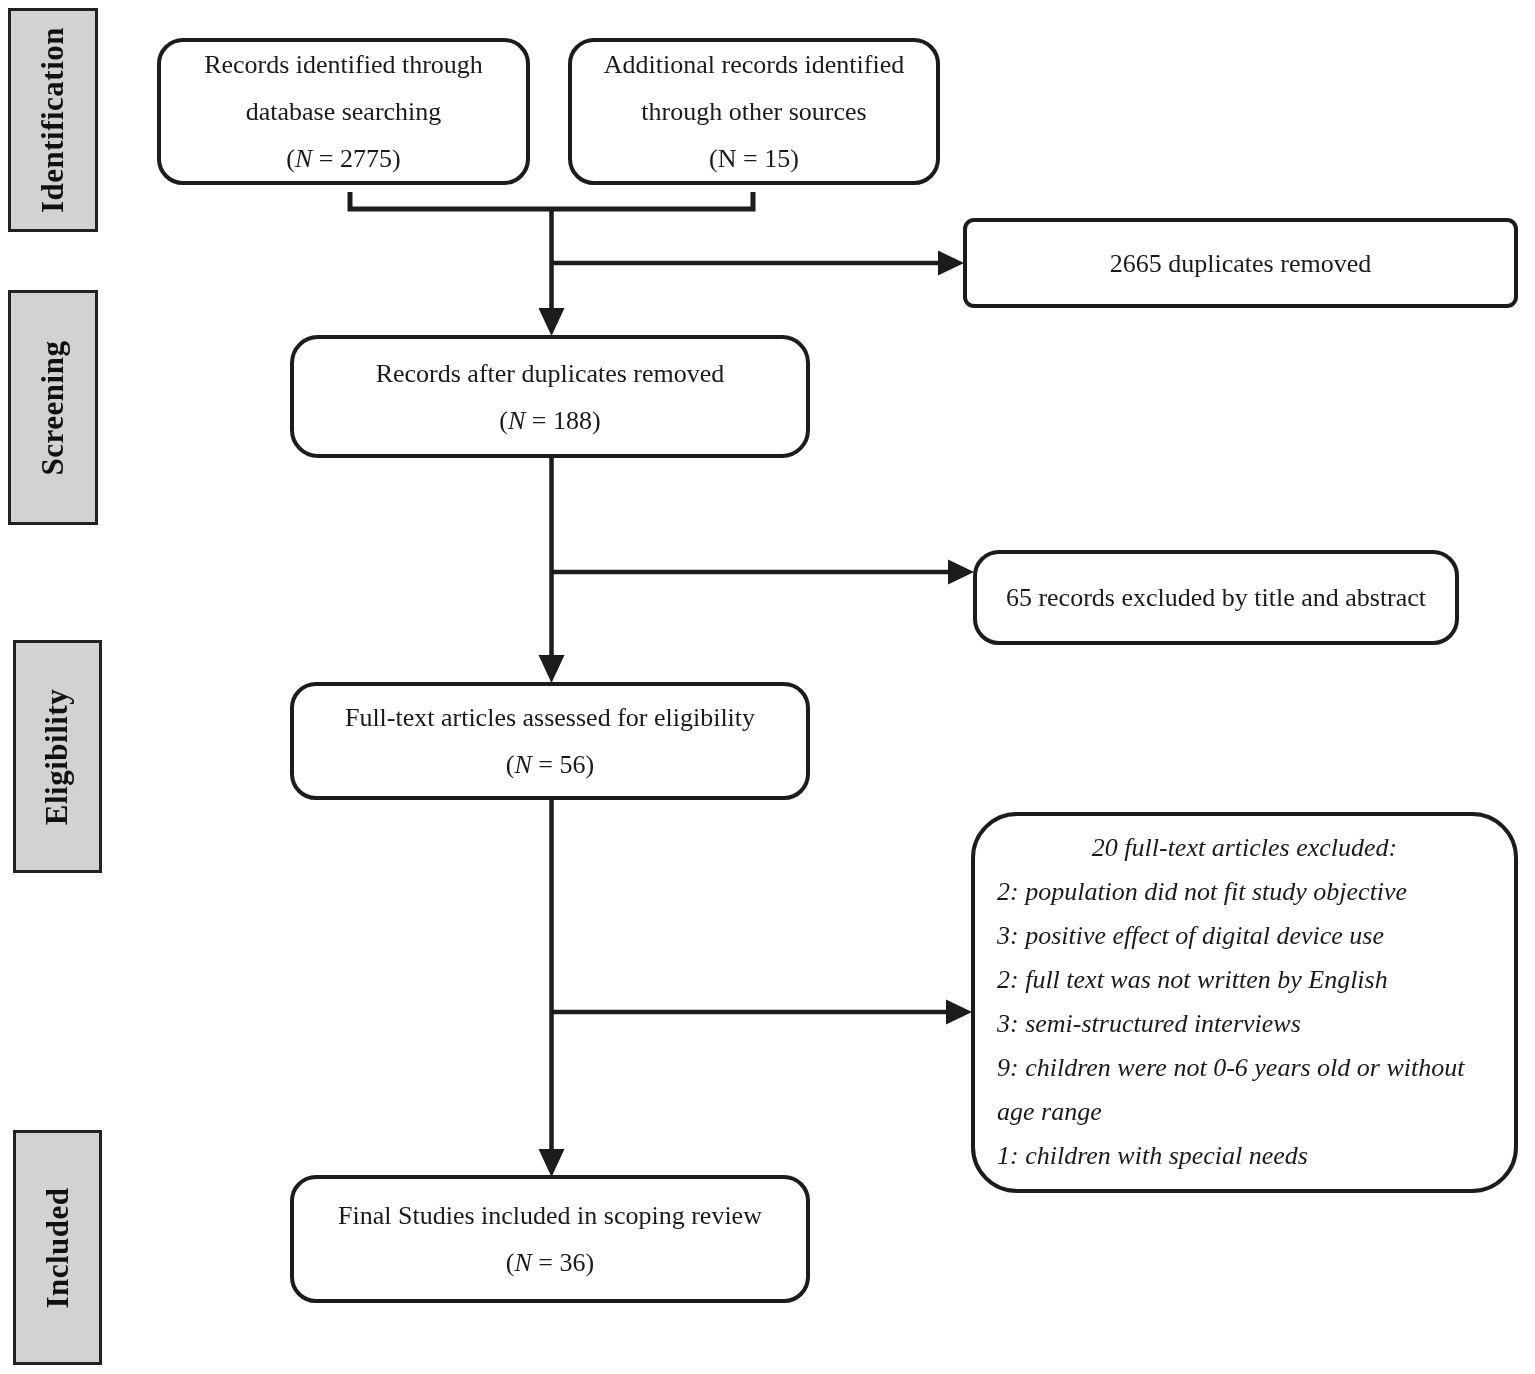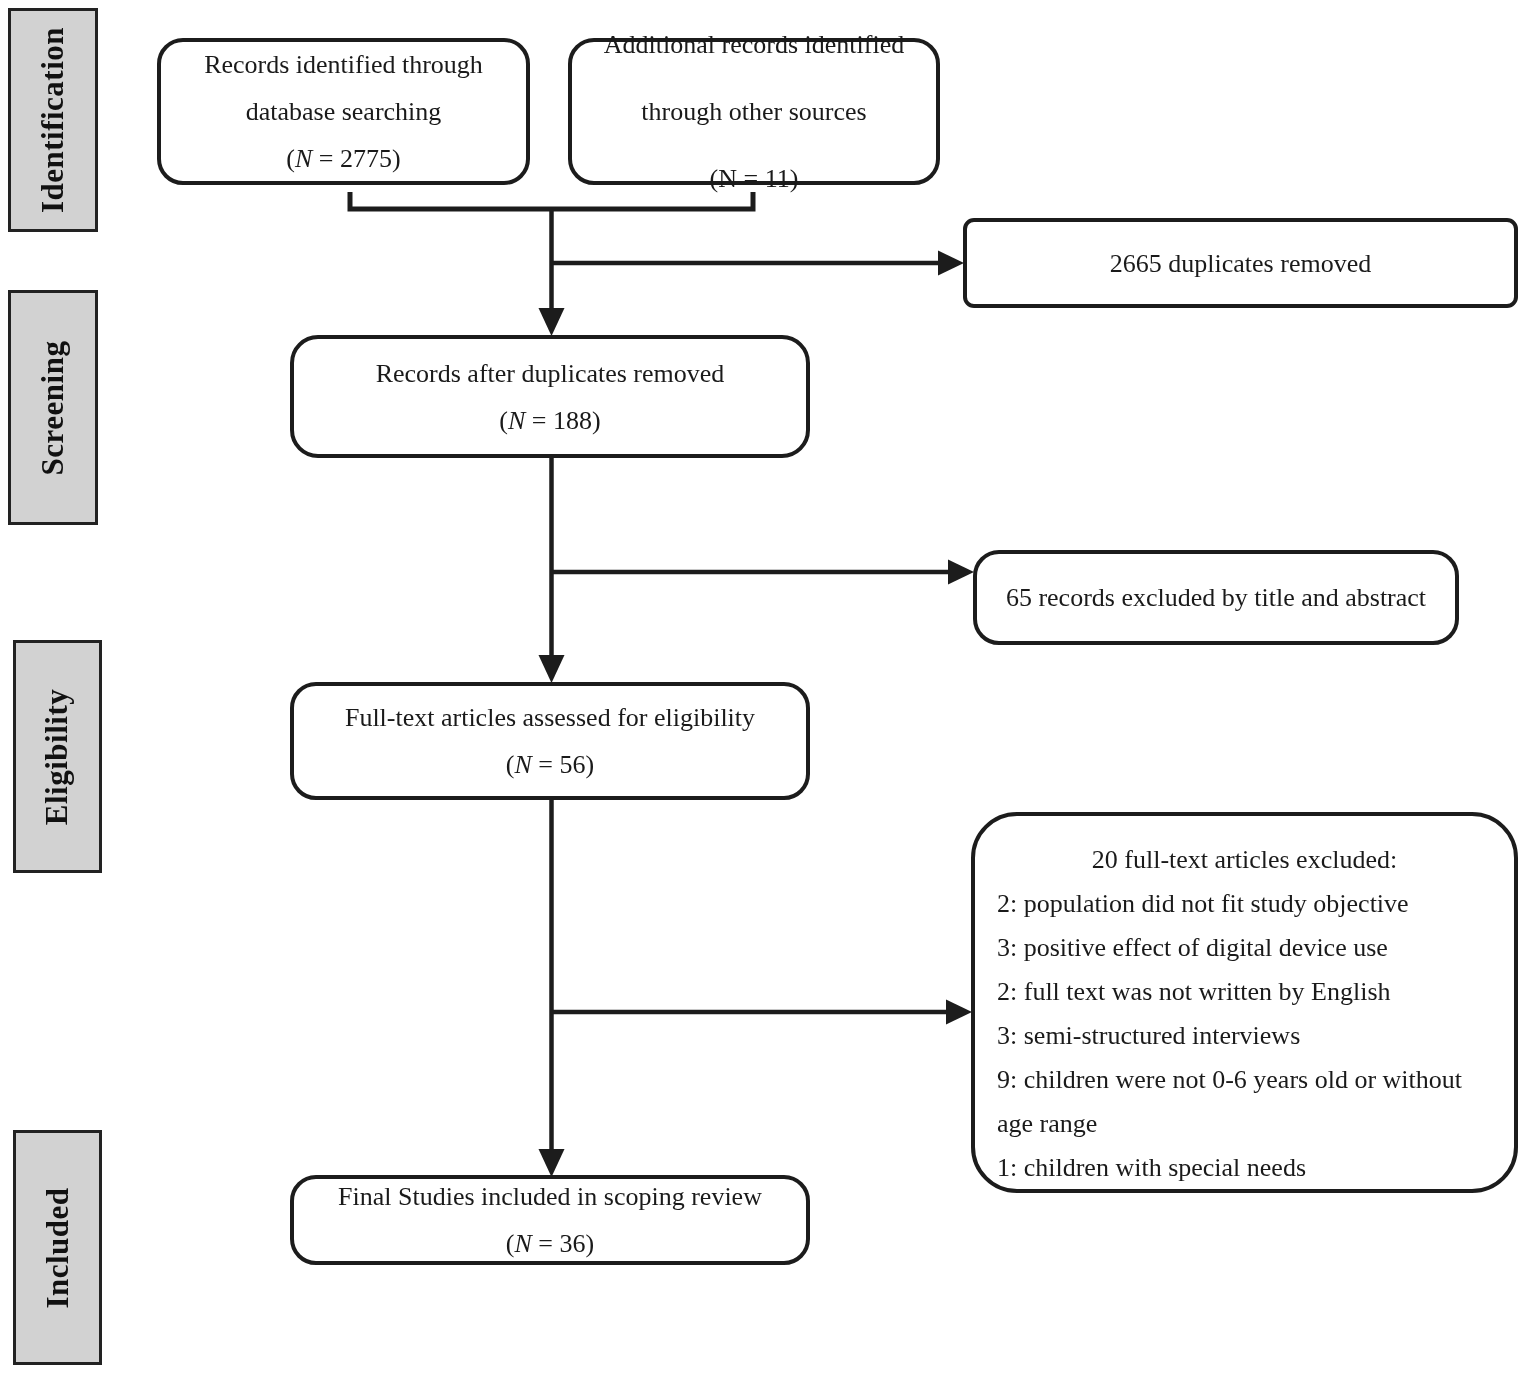--- a/index.html
+++ b/index.html
@@ -48,22 +48,23 @@
     font-size: 26px;
     line-height: 47px;
   }
   .flow-box .bline { white-space: nowrap; }
   .n-italic { font-style: italic; }
   .excl-box {
     border-radius: 46px;
     align-items: stretch;
     justify-content: flex-start;
     text-align: left;
-    padding: 22px 22px 8px 22px;
+    padding: 10px 22px 8px 22px;
     line-height: 44px;
+    font-style: italic;
   }
   .excl-title { text-align: center; white-space: nowrap; }
 </style>
 </head>
 <body>
 
 <div id="canvas">
 
   <svg id="wires" viewBox="0 0 1535 1374">
     <g stroke="#1c1c1c" stroke-width="5" fill="none">
@@ -99,24 +100,24 @@
   <div class="stage-box" style="left:13px; top:1130px; width:89px; height:235px;">
     <span class="stage-label">Included</span>
   </div>
 
   <div class="flow-box" style="left:157px; top:38px; width:373px; height:147px;">
     <div class="bline">Records identified through</div>
     <div class="bline">database searching</div>
     <div class="bline"><span>(</span><span class="n-italic">N</span><span> = 2775)</span></div>
   </div>
 
-  <div class="flow-box" style="left:568px; top:38px; width:372px; height:147px;gap:20px;">
+  <div class="flow-box" style="left:568px; top:38px; width:372px; height:147px;">
     <div class="bline">Additional records identified</div>
     <div class="bline">through other sources</div>
-    <div class="bline"><span>(</span><span>N</span><span> = 11)</span></div>
+    <div class="bline"><span>(</span><span>N</span><span> = 15)</span></div>
   </div>
 
   <div class="flow-box" style="left:963px; top:218px; width:555px; height:90px;border-radius:11px;">
     <div class="bline">2665 duplicates removed</div>
   </div>
 
   <div class="flow-box" style="left:290px; top:335px; width:520px; height:123px;border-radius:28px;">
     <div class="bline">Records after duplicates removed</div>
     <div class="bline"><span>(</span><span class="n-italic">N</span><span> = 188)</span></div>
   </div>
@@ -133,18 +134,18 @@
   <div class="flow-box excl-box" style="left:971px; top:812px; width:547px; height:381px;">
     <div class="excl-title">20 full-text articles excluded:</div>
     <div>2: population did not fit study objective</div>
     <div>3: positive effect of digital device use</div>
     <div>2: full text was not written by English</div>
     <div>3: semi-structured interviews</div>
     <div>9: children were not 0-6 years old or without age range</div>
     <div>1: children with special needs</div>
   </div>
 
-  <div class="flow-box" style="left:290px; top:1175px; width:520px; height:90px;">
+  <div class="flow-box" style="left:290px; top:1175px; width:520px; height:128px;">
     <div class="bline">Final Studies included in scoping review</div>
     <div class="bline"><span>(</span><span class="n-italic">N</span><span> = 36)</span></div>
   </div>
 
 </div>
 
 </body></html>

